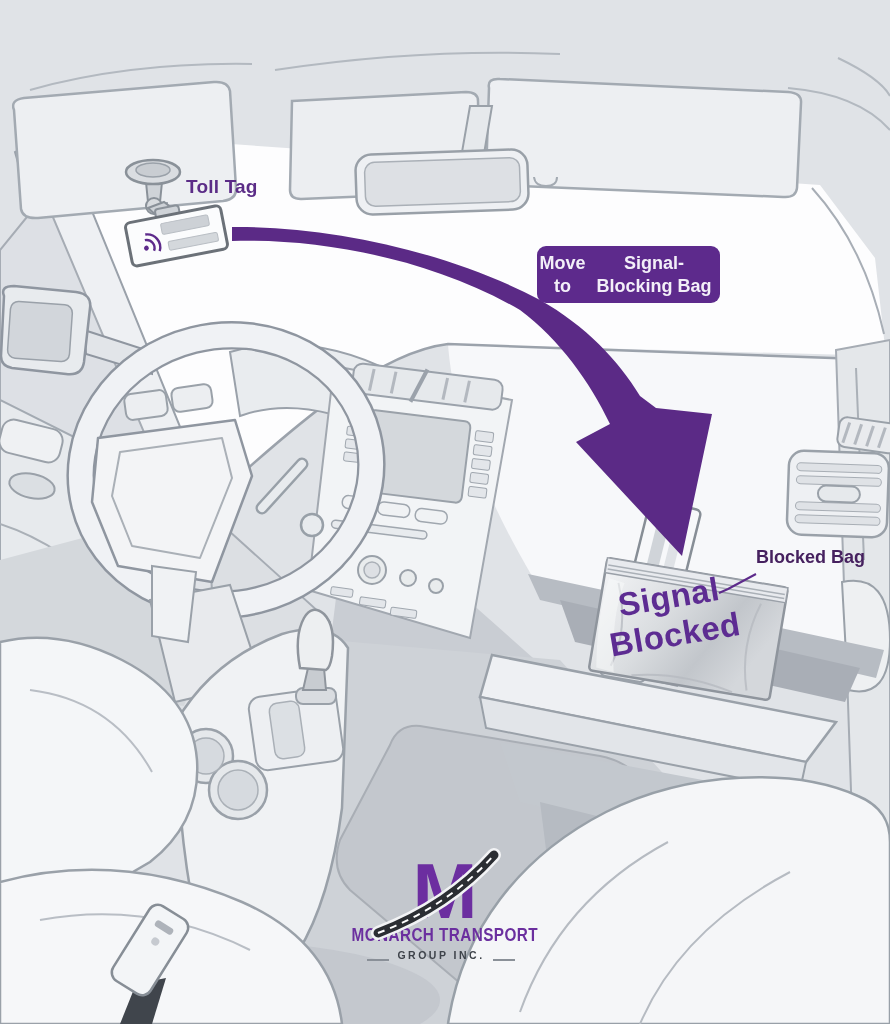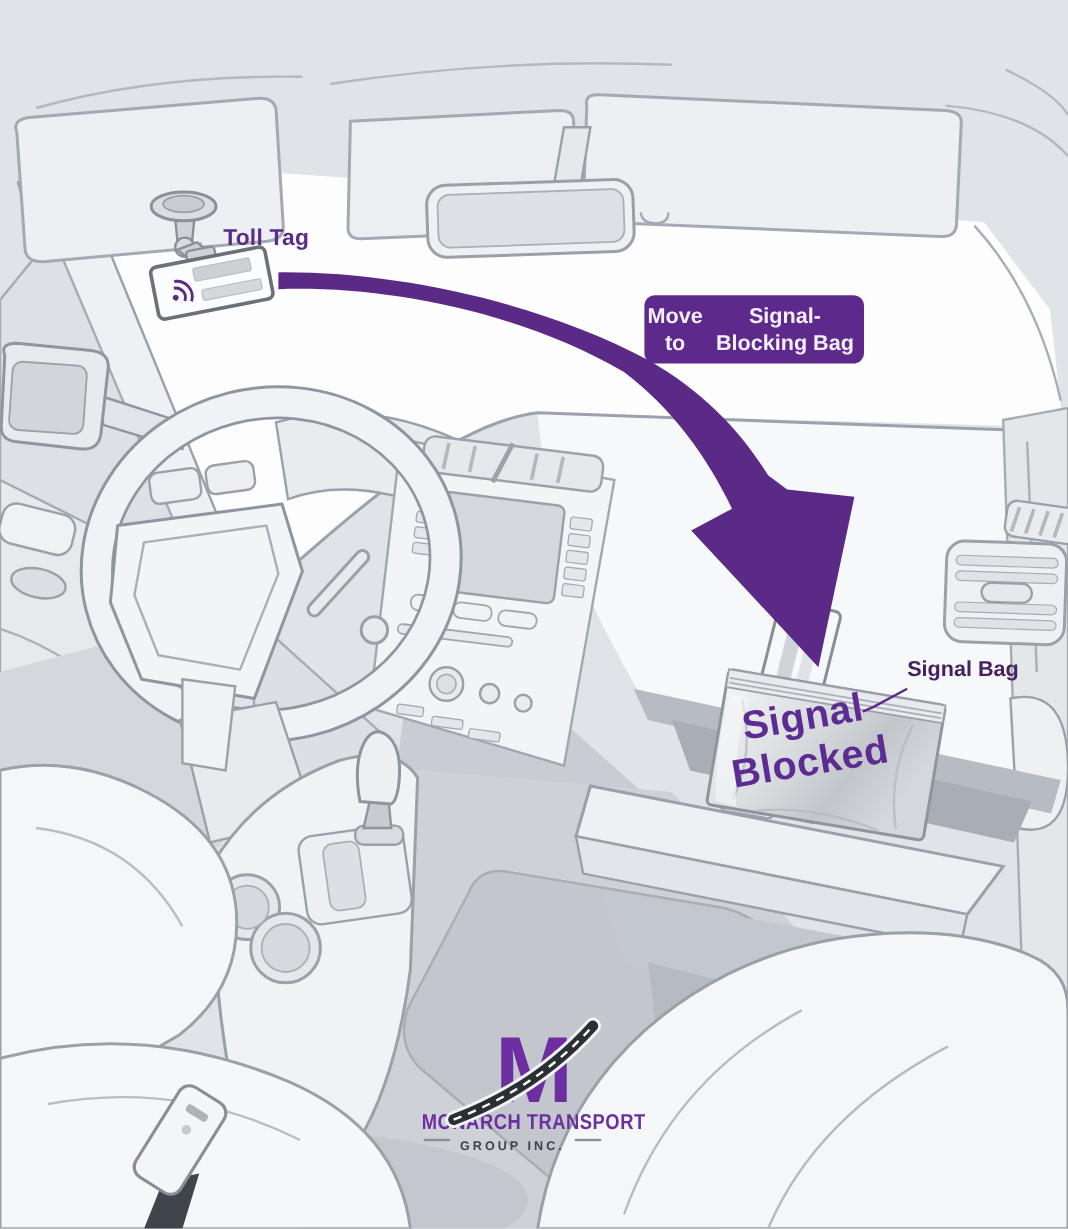--- a/index.html
+++ b/index.html
@@ -2,37 +2,37 @@
 <html><head>
 <meta charset="utf-8">
 <style>
   html,body{margin:0;padding:0;background:#e0e3e7;}
   .stage{
     position:relative;width:890px;height:1024px;overflow:hidden;
     font-family:"Liberation Sans", sans-serif;background:#e0e3e7;
   }
   .stage svg.scene{position:absolute;left:0;top:0;z-index:1;}
   .label{position:absolute;z-index:5;}
-  .toll-tag-label{left:186px;top:176px;font-size:19px;font-weight:700;color:#5b2c87;letter-spacing:.2px;margin-top:12px;}
+  .toll-tag-label{left:186px;top:176px;font-size:19px;font-weight:700;color:#5b2c87;letter-spacing:.2px;}
   .badge{
     left:537px;top:246px;width:183px;height:57px;border-radius:9px;background:#5d2a8c;
     display:flex;flex-direction:row;align-items:center;justify-content:center;
     color:#f3eff8;font-size:18px;font-weight:600;line-height:1.27;text-align:center;z-index:4;
   }
   .shield-bag-label{left:756px;top:547px;font-size:18px;font-weight:700;color:#46215f;}
   .bag-text{
     left:582px;top:578px;width:180px;text-align:center;
     transform:rotate(-9.5deg);transform-origin:center;
     font-size:33px;font-weight:800;color:#5d2c92;line-height:1.16;letter-spacing:.5px;z-index:3;
   }
   .logo-mono{left:393px;top:852px;width:104px;text-align:center;font-size:78px;font-weight:800;color:#6c2ea0;line-height:1;z-index:3;}
   .road-swoosh{position:absolute;left:370px;top:845px;z-index:4;}
   .logo-company{left:325px;top:925px;width:240px;text-align:center;font-size:18px;font-weight:700;color:#6b2f9f;letter-spacing:.5px;z-index:3;}
   .logo-company .cond{display:inline-block;transform:scaleX(.85);white-space:nowrap;}
-  .logo-suffix{left:307px;top:949px;width:240px;display:flex;align-items:flex-start;justify-content:center;gap:8px;z-index:3;}
+  .logo-suffix{left:321px;top:949px;width:240px;display:flex;align-items:flex-end;justify-content:center;gap:8px;z-index:3;}
   .logo-suffix .rule{width:22px;height:2px;background:#8a9098;}
   .logo-suffix .txt{font-size:10.5px;font-weight:700;color:#3e434a;letter-spacing:2.5px;white-space:nowrap;}
 </style>
 </head>
 <body>
 
 <div class="stage">
 
 <svg class="scene" width="890" height="1024" viewBox="0 0 890 1024">
   <defs>
@@ -289,21 +289,21 @@
   </g>
 </svg>
 
 <div class="label toll-tag-label">Toll Tag</div>
 
 <div class="label badge">
   <div>Move to</div>
   <div>Signal-Blocking Bag</div>
 </div>
 
-<div class="label shield-bag-label">Signal Bag</div>
+<div class="label shield-bag-label">Blocked Bag</div>
 
 <div class="label bag-text">
   <div>Signal</div>
   <div>Blocked</div>
 </div>
 
 <div class="label logo-mono">M</div>
 <svg class="road-swoosh" width="140" height="100" viewBox="0 0 140 100">
   <path d="M 8,88 C 50,72 90,48 124,10" stroke="#f2f3f5" stroke-width="14" fill="none" stroke-linecap="round"></path>
   <path d="M 8,88 C 50,72 90,48 124,10" stroke="#2b2e33" stroke-width="9" fill="none" stroke-linecap="round"></path>

